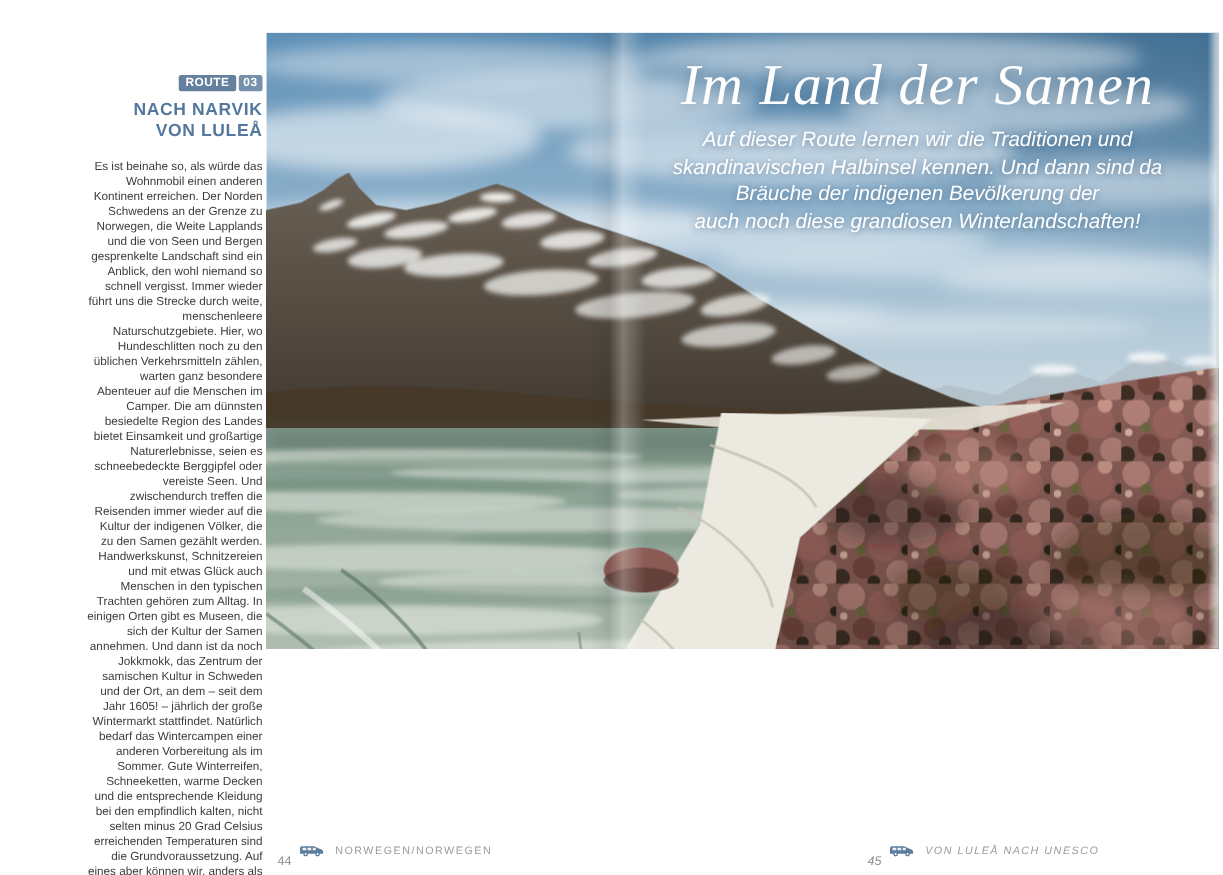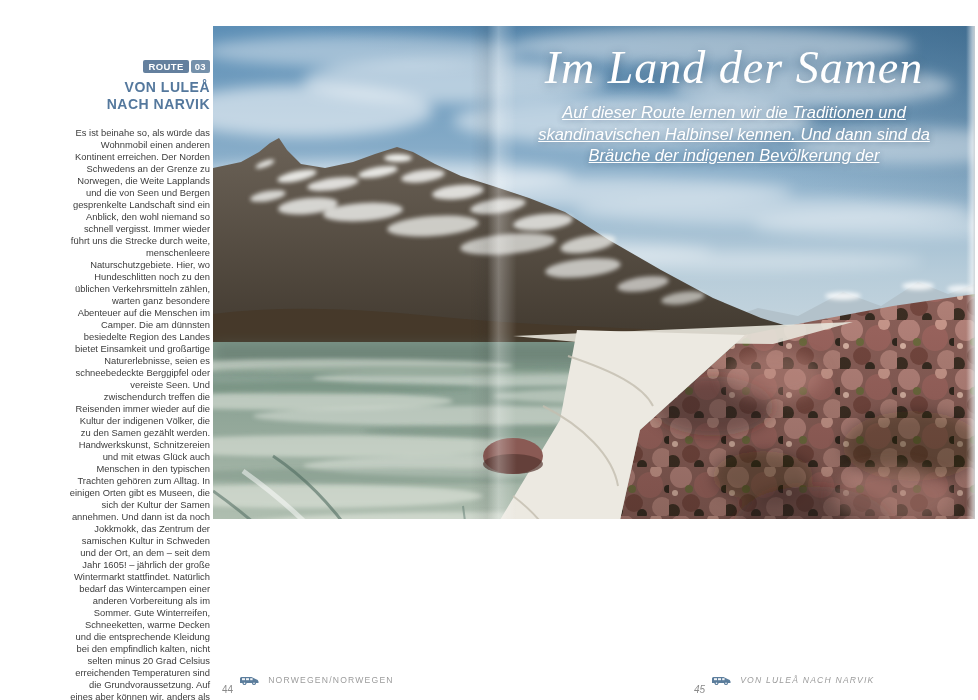--- a/index.html
+++ b/index.html
@@ -28,41 +28,41 @@
   .page-edge{position:absolute;right:0;top:0;width:9px;height:100%;z-index:3;
      background:linear-gradient(90deg,rgba(255,255,255,0),rgba(255,255,255,.55) 70%,rgba(210,214,216,.9));}
 
   .hero-title{position:absolute;left:280px;right:0;top:14px;z-index:4;text-align:center;
      font-family:"Liberation Serif","DejaVu Serif",serif;font-style:italic;
      font-size:46px;line-height:56px;color:#ffffff;letter-spacing:1px;
      text-shadow:0 2px 10px rgba(30,60,90,.35);}
   .hero-sub{position:absolute;left:280px;right:0;top:76px;z-index:4;text-align:center;
      font-style:italic;font-size:16.5px;line-height:21.5px;color:#ffffff;
      text-shadow:0 1px 6px rgba(30,60,90,.45);}
-  .hero-sub span{display:block;text-decoration:underline;}
+  .hero-sub span{display:block;}
 
   
   .footer{position:absolute;top:673px;display:flex;align-items:center;height:14px;}
   .footer.left{left:222px;} .footer.right{left:694px;font-style:italic;}
   .page-num{font-size:10px;color:#8a8a8a;margin-right:6px;margin-top:19px;}
   .van{width:21px;height:12px;margin-right:8px;}
   .footer-label{font-size:8.6px;letter-spacing:1.2px;color:#9c9c9c;}
 </style>
 </head>
 <body>
 
 <div class="spread">
 
   <div class="article">
     <div class="badge-row">
       <span class="badge">ROUTE</span><span class="badge num">03</span>
     </div>
     <div class="headline">
+      <span>NACH NARVIK</span>
       <span>VON LULEÅ</span>
-      <span>NACH NARVIK</span>
     </div>
     <p class="body-text" lang="de">Es ist beinahe so, als würde das Wohnmobil einen anderen Kontinent erreichen. Der Norden Schwedens an der Grenze zu Norwegen, die Weite Lapplands und die von Seen und Bergen gesprenkelte Landschaft sind ein Anblick, den wohl niemand so schnell vergisst. Immer wieder führt uns die Strecke durch weite, menschenleere Naturschutzgebiete. Hier, wo Hundeschlitten noch zu den üblichen Verkehrsmitteln zählen, warten ganz besondere Abenteuer auf die Menschen im Camper. Die am dünnsten besiedelte Region des Landes bietet Einsamkeit und großartige Naturerlebnisse, seien es schneebedeckte Berggipfel oder vereiste Seen. Und zwischendurch treffen die Reisenden immer wieder auf die Kultur der indigenen Völker, die zu den Samen gezählt werden. Handwerkskunst, Schnitzereien und mit etwas Glück auch Menschen in den typischen Trachten gehören zum Alltag. In einigen Orten gibt es Museen, die sich der Kultur der Samen annehmen. Und dann ist da noch Jokkmokk, das Zentrum der samischen Kultur in Schweden und der Ort, an dem – seit dem Jahr 1605! – jährlich der große Wintermarkt stattfindet. Natürlich bedarf das Wintercampen einer anderen Vorbereitung als im Sommer. Gute Winterreifen, Schneeketten, warme Decken und die entsprechende Kleidung bei den empfindlich kalten, nicht selten minus 20 Grad Celsius erreichenden Temperaturen sind die Grundvoraussetzung. Auf eines aber können wir, anders als im Sommer, zum Glück verzichten: auf Mückenspray!</p>
   </div>
 
 
   <div class="photo">
     <svg width="762" height="637" viewBox="0 0 762 637">
       <defs>
         <linearGradient id="sky" x1="0" y1="0" x2="0" y2="1">
           <stop offset="0" stop-color="#5d8fb6"></stop>
@@ -239,20 +239,21 @@
     </svg>
 
     <div class="gutter-shadow"></div>
     <div class="page-edge"></div>
 
     <div class="hero-title">Im Land der Samen</div>
     <div class="hero-sub">
       <span>Auf dieser Route lernen wir die Traditionen und</span>
       <span>skandinavischen Halbinsel kennen. Und dann sind da</span>
       <span>Bräuche der indigenen Bevölkerung der</span>
+      <span>auch noch diese grandiosen Winterlandschaften!</span>
     </div>
   </div>
 
   <div class="footer left">
     <span class="page-num">44</span>
     <svg class="van" viewBox="0 0 21 12">
       <path d="M1,9 V4.5 Q1,3 2.5,3 H12.5 L16.5,5 Q19.5,5.6 19.5,7.5 V9 Z" fill="#5b7d9c"></path>
       <rect x="3" y="4.2" width="3" height="2" fill="#fff" opacity=".9"></rect>
       <rect x="7" y="4.2" width="3" height="2" fill="#fff" opacity=".9"></rect>
       <rect x="11.2" y="4.2" width="2.4" height="2" fill="#fff" opacity=".9"></rect>
@@ -269,16 +270,16 @@
     <svg class="van" viewBox="0 0 21 12">
       <path d="M1,9 V4.5 Q1,3 2.5,3 H12.5 L16.5,5 Q19.5,5.6 19.5,7.5 V9 Z" fill="#5b7d9c"></path>
       <rect x="3" y="4.2" width="3" height="2" fill="#fff" opacity=".9"></rect>
       <rect x="7" y="4.2" width="3" height="2" fill="#fff" opacity=".9"></rect>
       <rect x="11.2" y="4.2" width="2.4" height="2" fill="#fff" opacity=".9"></rect>
       <circle cx="5.5" cy="9.2" r="1.9" fill="#5b7d9c"></circle>
         <circle cx="5.5" cy="9.2" r=".8" fill="#fff"></circle>
       <circle cx="15" cy="9.2" r="1.9" fill="#5b7d9c"></circle>
         <circle cx="15" cy="9.2" r=".8" fill="#fff"></circle>
     </svg>
-    <span class="footer-label">VON LULEÅ NACH NARVIK</span>
+    <span class="footer-label">VON LULEÅ NACH UNESCO</span>
   </div>
 
 </div>
 
 </body></html>

